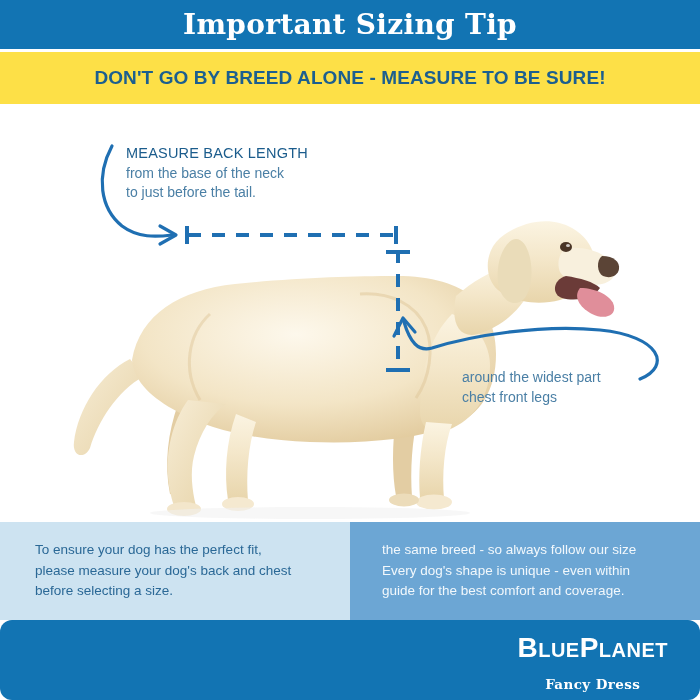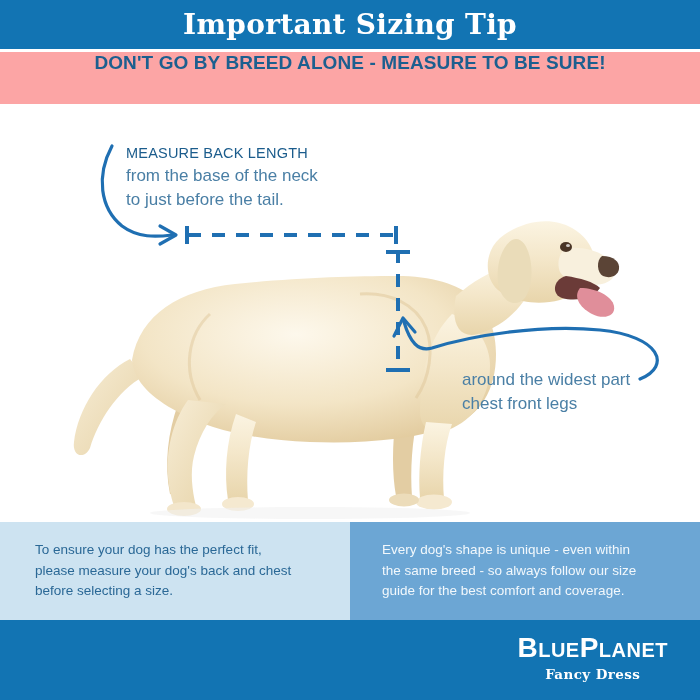--- a/index.html
+++ b/index.html
@@ -43,23 +43,23 @@
     left: 0; top: 49px;
     width: 700px; height: 3px;
     background: #ffffff;
   }
 
   
   .subtitle-band {
     position: absolute;
     left: 0; top: 52px;
     width: 700px; height: 52px;
-    background: #fca5a5;
+    background: #fde047;
     display: flex;
-    align-items: flex-start;
+    align-items: center;
     justify-content: center;
   }
   .subtitle-text {
     color: #1c5f8f;
     font-size: 19px;
     font-weight: bold;
     letter-spacing: 0.1px;
     white-space: nowrap;
   }
 
@@ -86,21 +86,21 @@
   .ann-title {
     color: #1b5c8c;
     font-size: 14.5px;
     font-weight: normal;
     letter-spacing: 0.2px;
     line-height: 1.35;
     white-space: nowrap;
   }
   .ann-line {
     color: #4a7fa5;
-    font-size: 17px;
+    font-size: 14px;
     line-height: 1.42;
     white-space: nowrap;
   }
   .ann-back { left: 126px; top: 40px; }
   .ann-chest { left: 462px; top: 264px; }
 
   
   .panels {
     position: absolute;
     left: 0; top: 522px;
@@ -138,20 +138,21 @@
     line-height: 1.52;
     white-space: nowrap;
   }
 
   
   .footer-bar {
     position: absolute;
     left: 0; top: 620px;
     width: 700px; height: 80px;
     background: #1274b3;
+    border-radius: 12px;
   }
   .logo {
     position: absolute;
     right: 32px;
     top: 14px;
     text-align: center;
   }
   .logo-main {
     color: #ffffff;
     font-size: 28px;
@@ -161,21 +162,21 @@
     line-height: 1;
     white-space: nowrap;
   }
   .logo-sub {
     color: #ffffff;
     font-family: "DejaVu Serif", serif;
     font-weight: bold;
     font-size: 13.5px;
     letter-spacing: 0.4px;
     line-height: 1;
-    margin-top: 6px;
+    margin-top: 16px;
     white-space: nowrap;
   }
 </style>
 </head>
 <body>
 
 <div id="page">
 
   <div class="header-bar">
     <div class="header-title">Important Sizing Tip</div>
@@ -327,22 +328,22 @@
 
   </div>
 
   <div class="panels">
     <div class="panel panel-left">
       <div class="ptext">To ensure your dog has the perfect fit,</div>
       <div class="ptext">please measure your dog's back and chest</div>
       <div class="ptext">before selecting a size.</div>
     </div>
     <div class="panel panel-right">
+      <div class="ptext">the same breed - so always follow our size</div>
       <div class="ptext">Every dog's shape is unique - even within</div>
-      <div class="ptext">the same breed - so always follow our size</div>
       <div class="ptext">guide for the best comfort and coverage.</div>
     </div>
   </div>
 
   <div class="footer-bar">
     <div class="logo">
       <div class="logo-main">BluePlanet</div>
       <div class="logo-sub">Fancy Dress</div>
     </div>
   </div>

